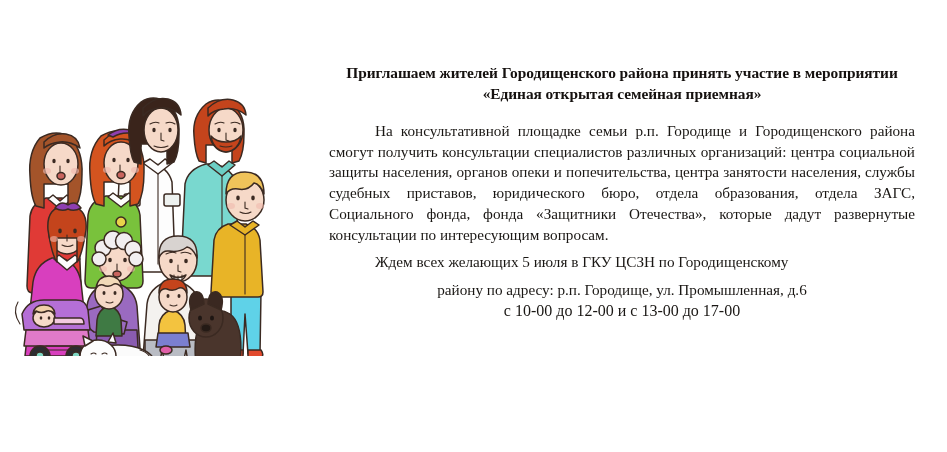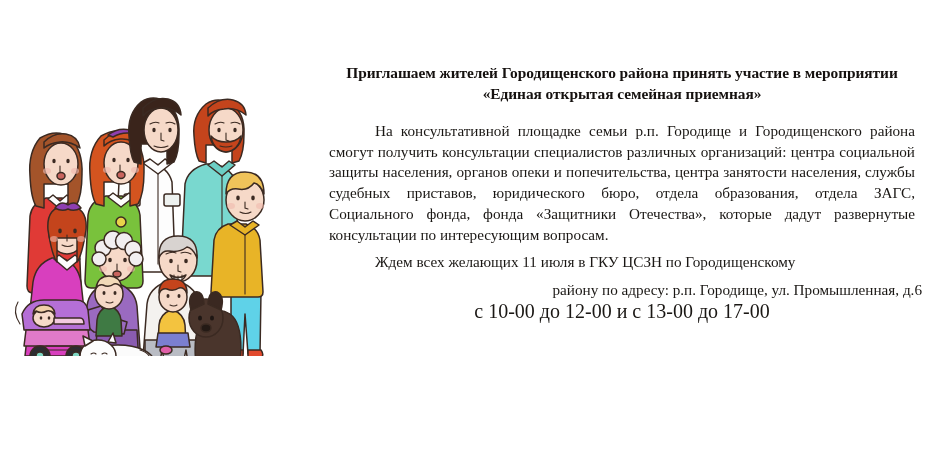--- a/index.html
+++ b/index.html
@@ -53,27 +53,27 @@
   }
   .para {
     margin: 7px;
     text-indent: 46px;
   }
   .para.p2 { margin-top: 2px; }
   .centered-line {
     margin: 0;
     text-align: center;
     text-indent: 0;
-    font-size: 20px;
+    font-size: 16px;
     line-height: 20.7px;
     color: #1a1714;
   }
   .last-addr {
     margin: 0;
-    text-align: right;
+    text-align: center;
     text-indent: 0;
   }
 </style>
 </head>
 <body style="background: rgb(255, 255, 255);">
 
 <div id="page" style="background: rgb(255, 255, 255);">
 
   <div id="illustration">
     <svg viewBox="0 0 320 296" xmlns="http://www.w3.org/2000/svg">
@@ -288,20 +288,20 @@
       </g>
     </svg>
   </div>
 
   <div id="text-column">
 
     <div id="headline">Приглашаем жителей Городищенского района принять участие в мероприятии «Единая открытая семейная приемная»</div>
 
     <div class="body-block">
       <p class="para p1">На консультативной площадке семьи р.п. Городище и Городищенского района смогут получить консультации специалистов различных организаций: центра социальной защиты населения, органов опеки и попечительства, центра занятости населения, службы судебных приставов, юридического бюро, отдела образования, отдела ЗАГС, Социального фонда, фонда «Защитники Отечества», которые дадут развернутые консультации по интересующим вопросам.</p>
-      <p class="para p2">Ждем всех желающих 11 июля в ГКУ ЦСЗН по Городищенскому</p>
+      <p class="para p2">Ждем всех желающих 5 июля в ГКУ ЦСЗН по Городищенскому</p>
       <p class="last-addr">району по адресу: р.п. Городище, ул. Промышленная, д.6</p>
       <p class="centered-line">с 10-00 до 12-00 и с 13-00 до 17-00</p>
     </div>
 
   </div>
 
 </div>
 
 </body></html>

